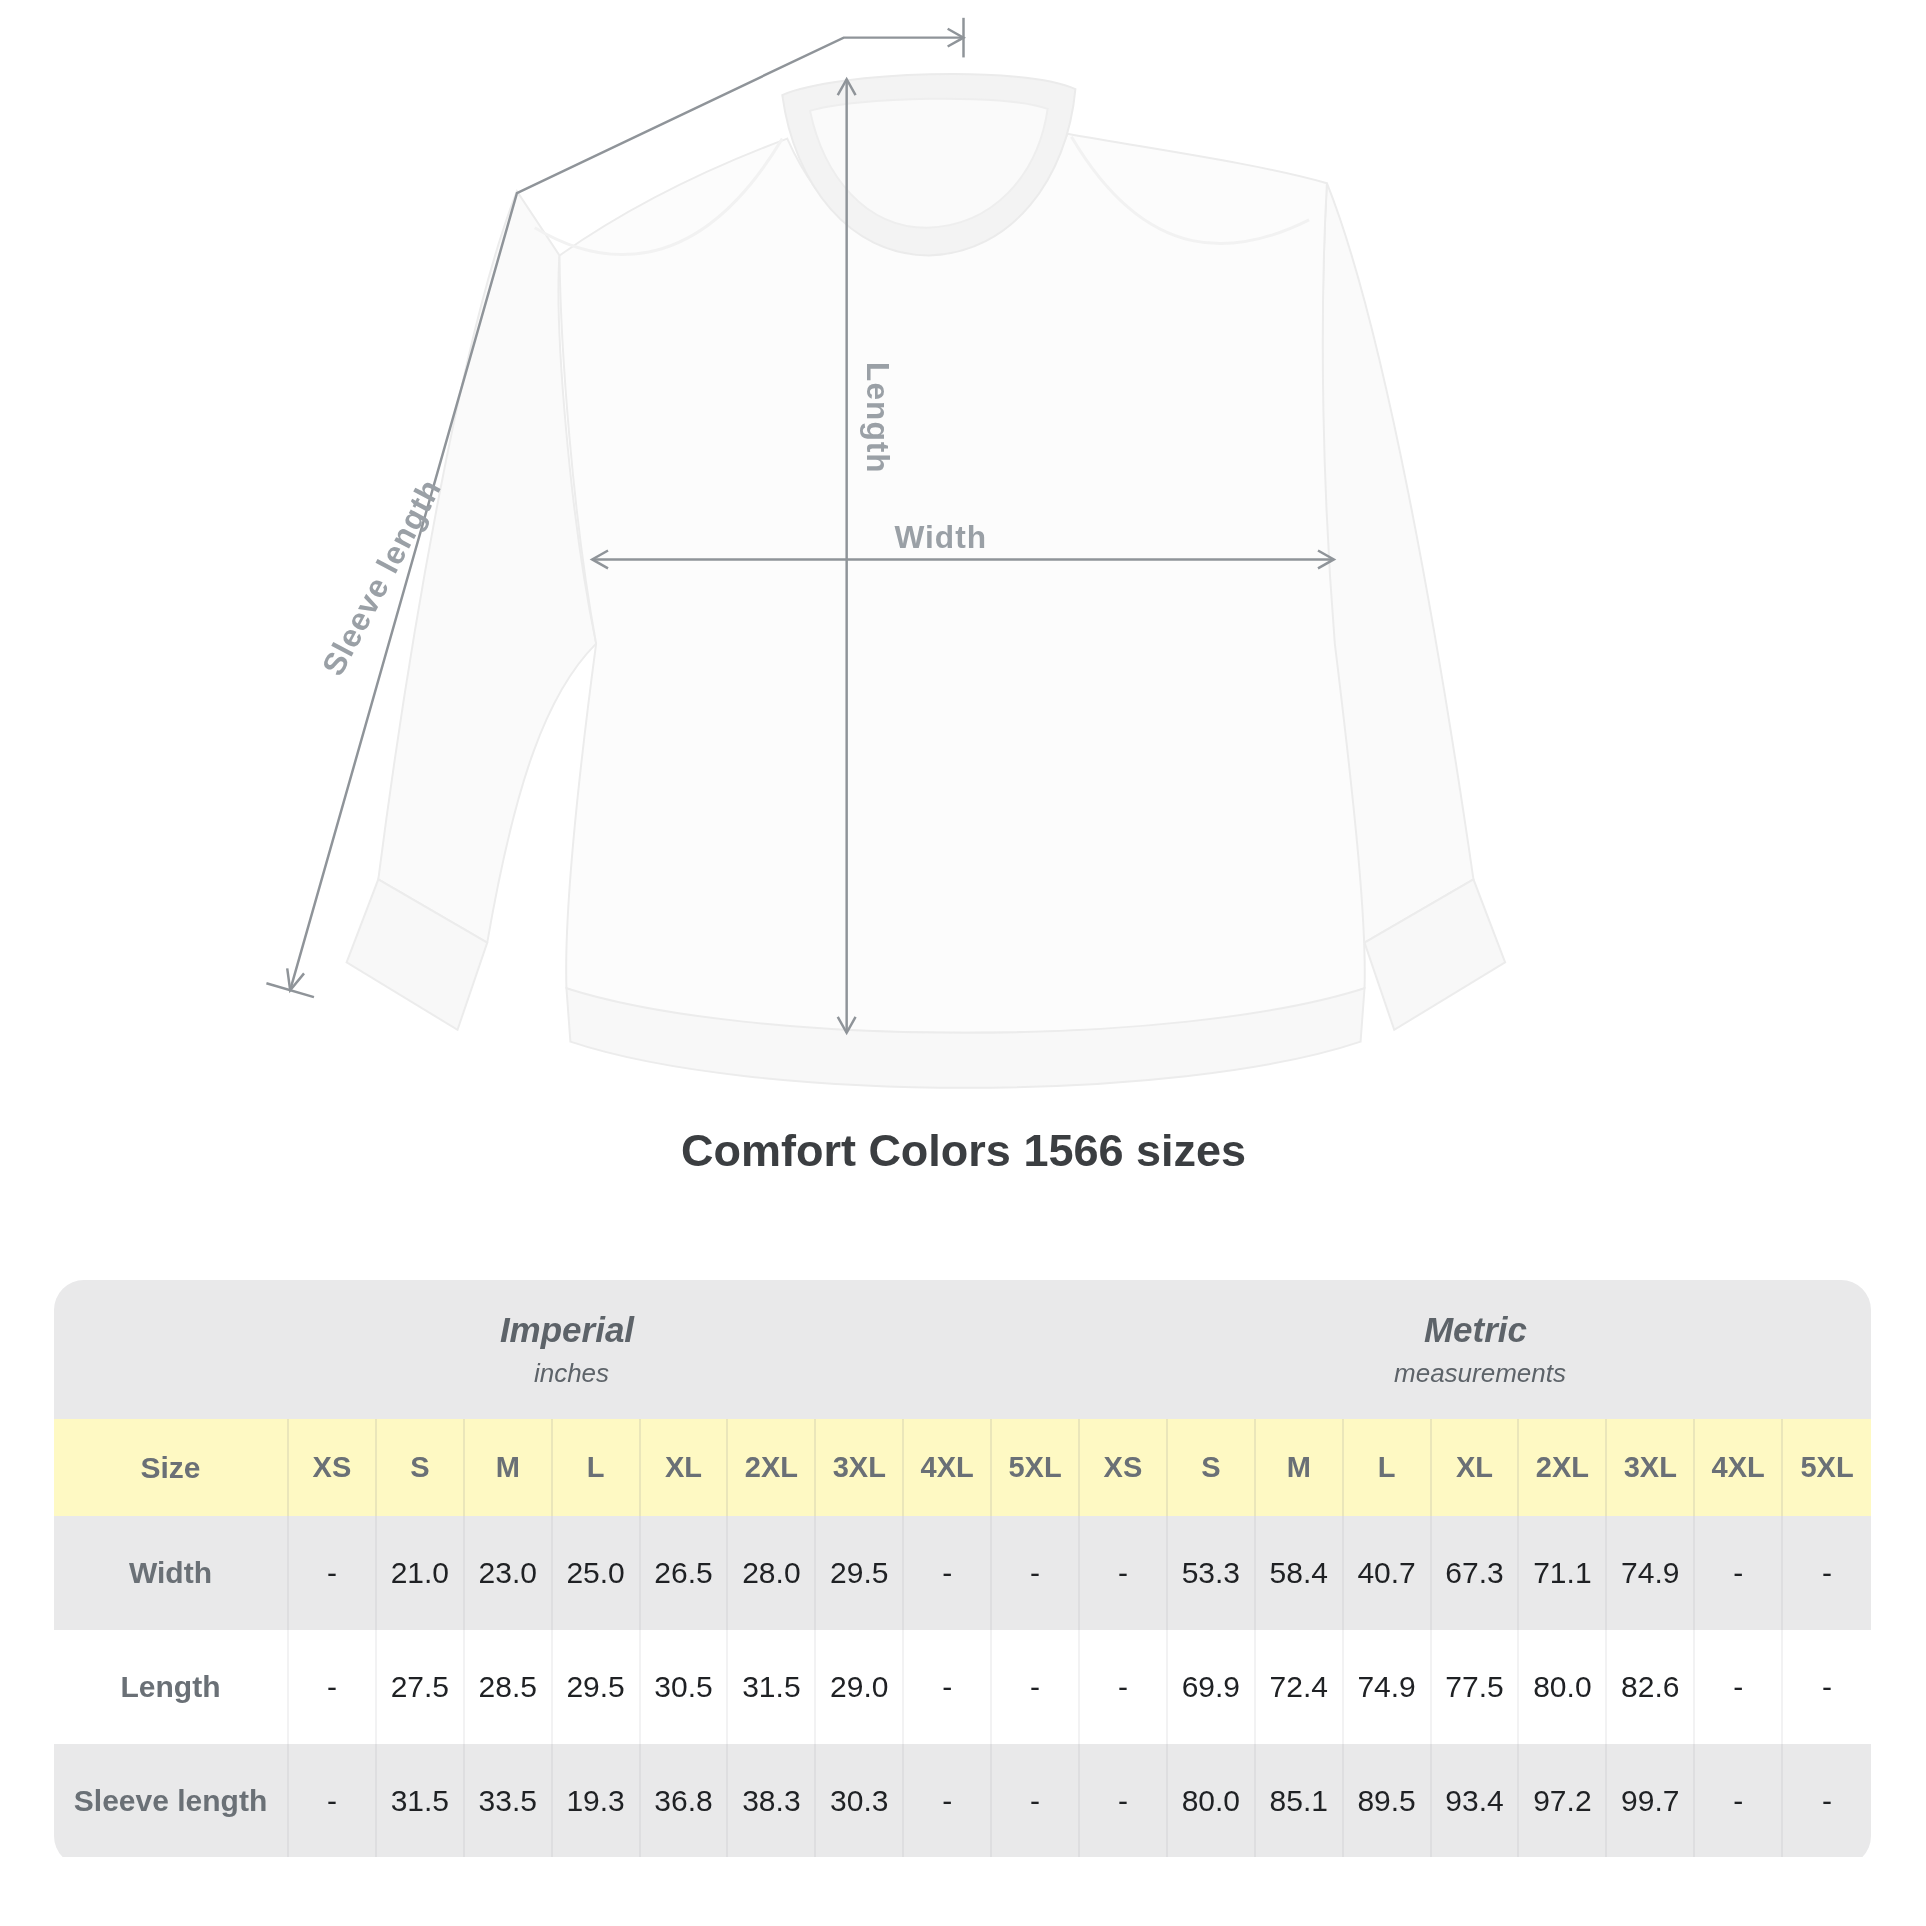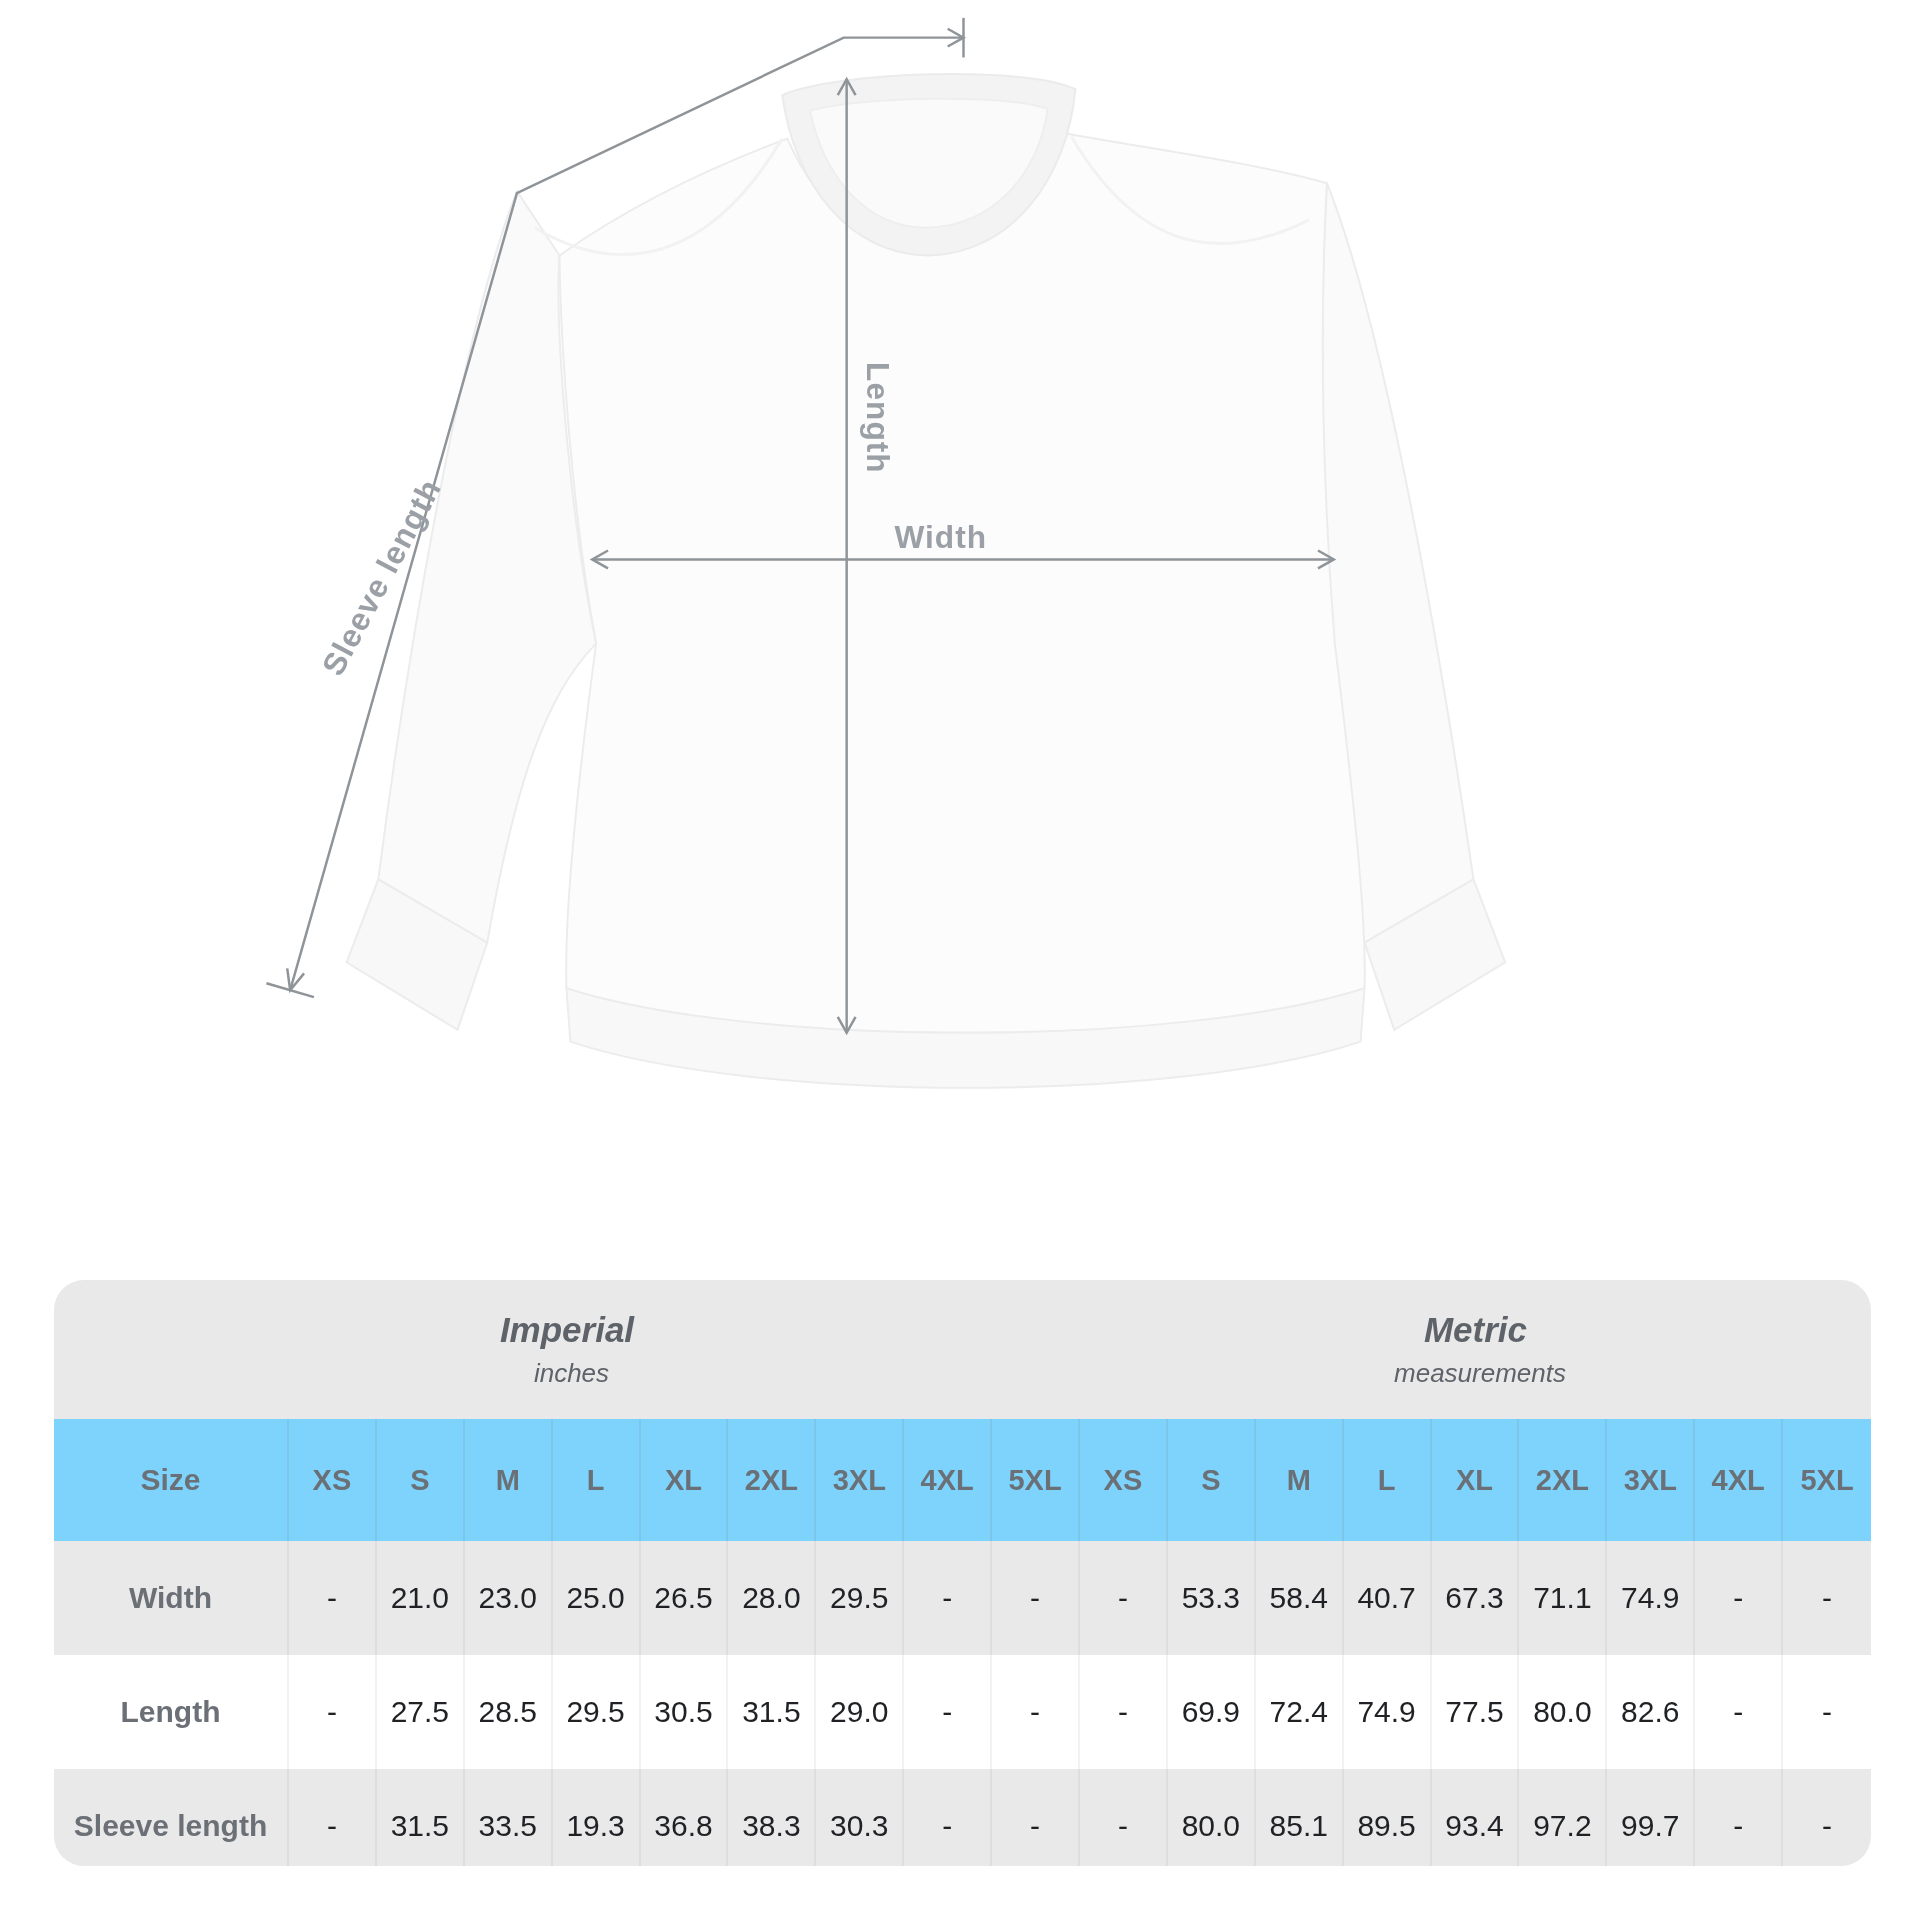--- a/index.html
+++ b/index.html
@@ -21,21 +21,21 @@
     position:absolute; left:54px; top:1280px; width:1817px; height:586px;
     border-radius:30px; overflow:hidden; background:#ffffff;
   }
   .units-row { display:flex; height:139px; background:#e9e9ea; }
   .unit-group { display:flex; flex-direction:column; align-items:center; justify-content:center; gap:8px; }
   .unit-group.imperial { width:1026px; }
   .unit-group.metric { flex:1; }
   .unit-name { font-size:35px; font-weight:bold; font-style:italic; color:#5d6369; }
   .unit-sub  { font-size:26px; font-style:italic; color:#5d6369;margin-left:9px; }
   .trow { display:grid; grid-template-columns:235px repeat(18, 1fr); }
-  .trow.header { height:122px; background:#7dd3fc; }
+  .trow.header { height:97px; background:#fef9c3; }
   .trow.r0 { height:114px; background:#e9e9ea; }
   .trow.r1 { height:114px; background:#ffffff; }
   .trow.r2 { height:113px; background:#e9e9ea; }
   .cell {
     display:flex; align-items:center; justify-content:center;
     font-size:30px; color:#1f2124;
     border-right:2px solid rgba(128,132,140,0.10);
   }
   .cell:last-child { border-right:none; }
   .trow.header .cell { border-right-color:rgba(128,132,140,0.16); }
@@ -75,20 +75,21 @@
       <path d="M307,983 L293,1000 L290,978"></path>
       <path d="M269,993 L317,1007"></path>
     </g>
     <g>
       <text class="meas-label" x="876" y="422" text-anchor="middle" transform="rotate(90 876 422)">Length</text>
       <text class="meas-label" x="950" y="553" text-anchor="middle">Width</text>
       <text class="meas-label" x="395" y="588" text-anchor="middle" transform="rotate(-62 395 588)">Sleeve length</text>
     </g>
   </svg>
 
+  <div class="chart-title">Comfort Colors 1566 sizes</div>
 
   <div class="size-table">
 
     <div class="units-row">
       <div class="unit-group imperial">
         <div class="unit-name">Imperial</div>
         <div class="unit-sub">inches</div>
       </div>
       <div class="unit-group metric">
         <div class="unit-name">Metric</div>

